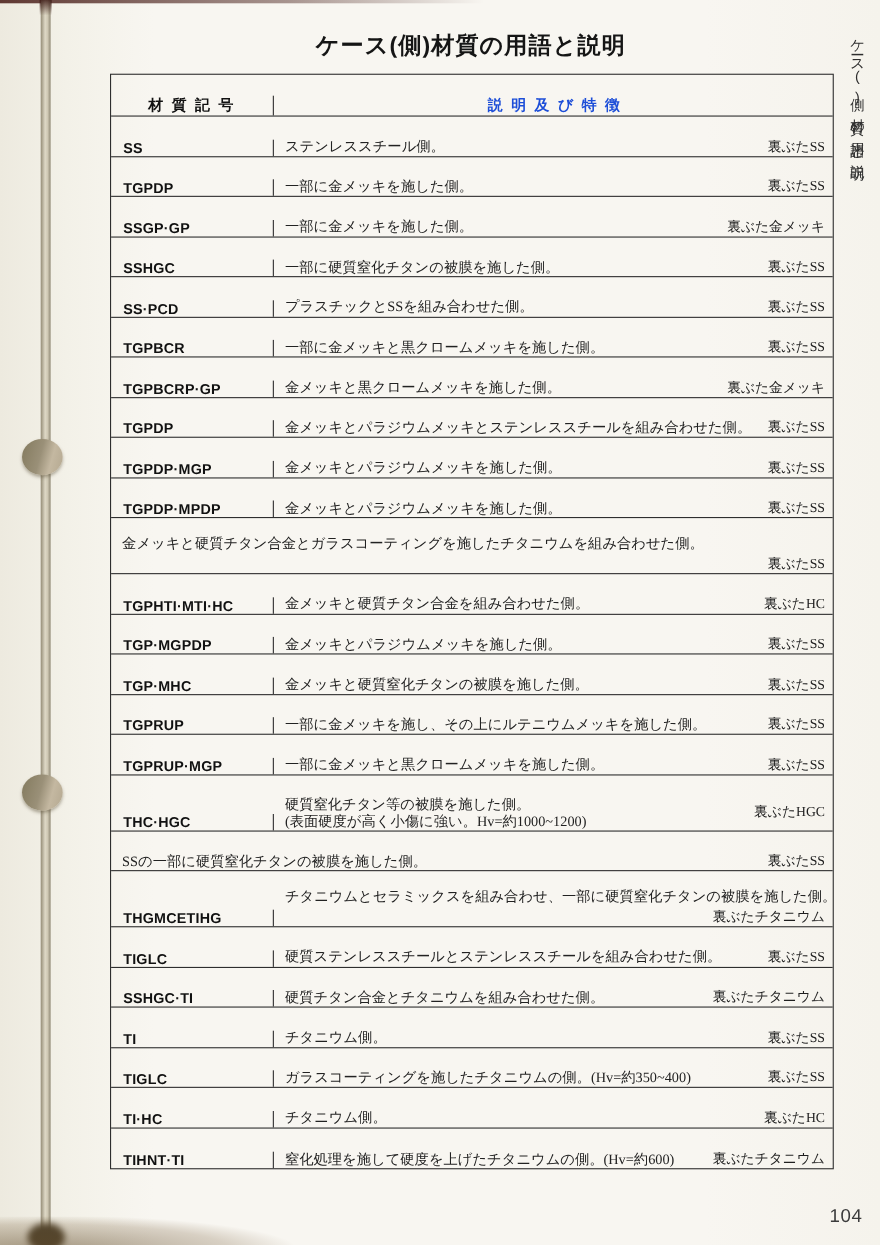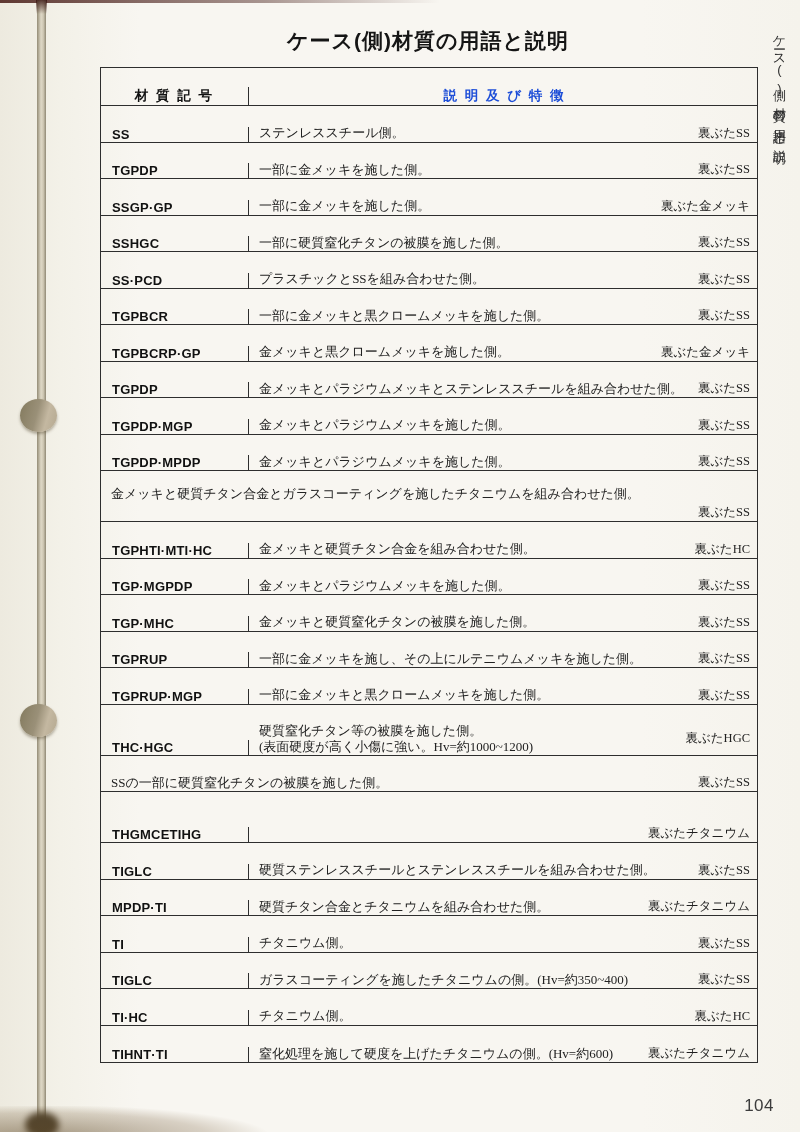--- a/index.html
+++ b/index.html
@@ -72,21 +72,21 @@
   .t-row.inline .desc-cell{flex-direction:row;align-items:center;justify-content:space-between;}
   .t-row.below .desc-cell{flex-direction:column;align-items:stretch;justify-content:center;}
   .desc-lines{line-height:16px;white-space:nowrap;}
   .desc-text,.desc-text2{display:block;font-size:13px;}
   .note{font-size:12.5px;white-space:nowrap;color:#1f1f1f;}
   .t-row.inline .note{margin-left:8px;}
   .t-row.below .note{text-align:right;margin-top:2px;}
   .hdr-desc{justify-content:center;align-items:center;font-family:"Liberation Sans",sans-serif;font-weight:bold;letter-spacing:2px;font-size:13.5px;color:#1d4ed8;}
   
   .page-number{
-    position:absolute;right:26px;bottom:16px;font-size:17px;color:#3c3c3c;letter-spacing:.5px;
+    position:absolute;right:16px;bottom:16px;font-size:17px;color:#3c3c3c;letter-spacing:.5px;
   }
 </style>
 </head>
 <body>
 
 <div class="top-edge"></div>
 <div class="binder-rod"></div>
 <div class="binder-post post-1"></div>
 <div class="binder-post post-2"></div>
 <div class="bottom-shadow"></div>
@@ -293,37 +293,41 @@
         <span class="desc-text">SSの一部に硬質窒化チタンの被膜を施した側。</span>
 
       </div>
       <span class="note">裏ぶたSS</span>
     </div>
   </div>
 
   <div class="t-row below tall">
     <div class="code-cell code">THGMCETIHG</div>
     <div class="desc-cell">
+      <div class="desc-lines">
+        <span class="desc-text">チタニウムとセラミックスを組み合わせ、一部に硬質窒化チタンの被膜を施した側。</span>
+
+      </div>
       <span class="note">裏ぶたチタニウム</span>
     </div>
   </div>
 
   <div class="t-row inline">
     <div class="code-cell code">TIGLC</div>
     <div class="desc-cell">
       <div class="desc-lines">
         <span class="desc-text">硬質ステンレススチールとステンレススチールを組み合わせた側。</span>
 
       </div>
       <span class="note">裏ぶたSS</span>
     </div>
   </div>
 
   <div class="t-row inline">
-    <div class="code-cell code">MPDP·TI</div>
+    <div class="code-cell code">SSHGC·TI</div>
     <div class="desc-cell">
       <div class="desc-lines">
         <span class="desc-text">硬質チタン合金とチタニウムを組み合わせた側。</span>
 
       </div>
       <span class="note">裏ぶたチタニウム</span>
     </div>
   </div>
 
   <div class="t-row inline">

